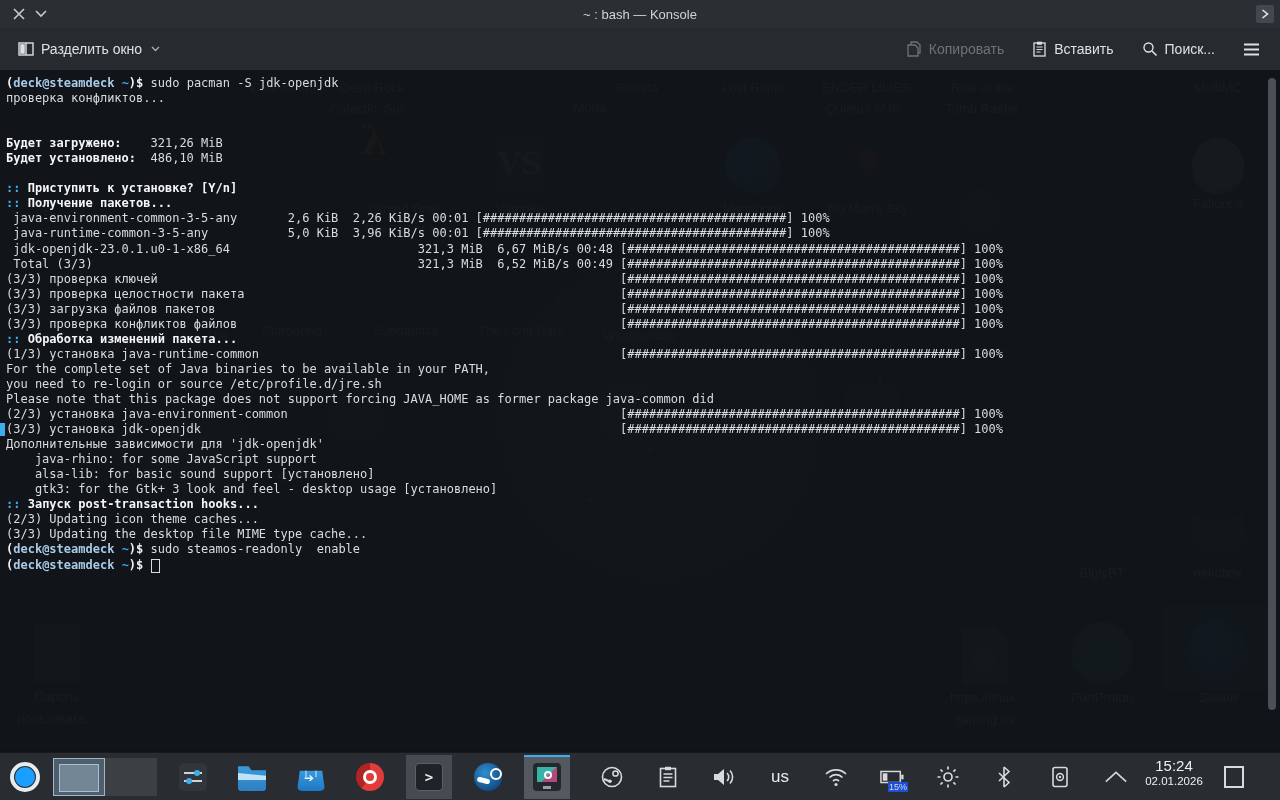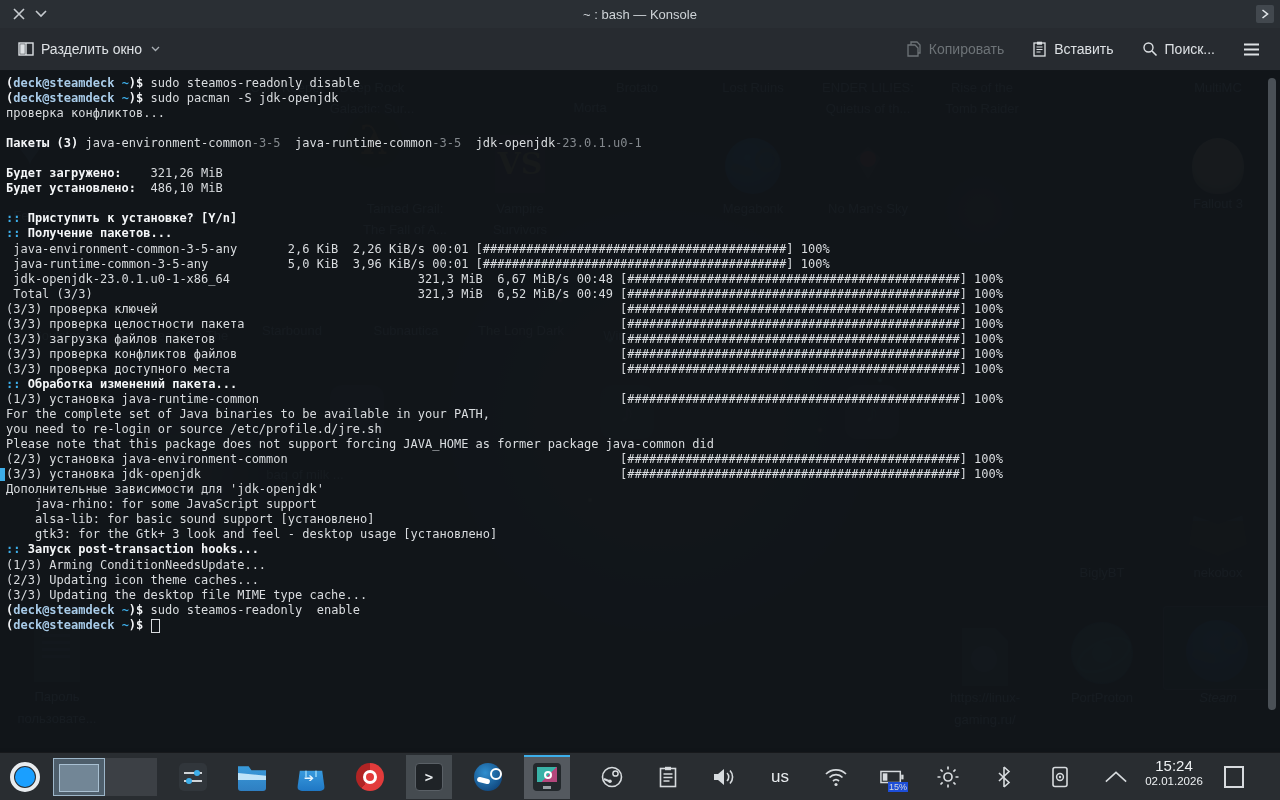--- a/index.html
+++ b/index.html
@@ -240,53 +240,49 @@
         <div class="tool-btn">
           <svg width="17" height="13" viewBox="0 0 17 13">
               <path d="M1 1.5 h15 M1 6.5 h15 M1 11.5 h15" stroke="#dde1e4" stroke-width="2.2"></path>
             </svg>
         </div>
       </div>
     </div>
 
     <div id="terminal">
       <div id="terminal-output">
-          <div class="tline"><span class="c-b">(</span><span class="c-h">deck@steamdeck</span><span class="c-w"> </span><span class="c-t">~</span><span class="c-b">)$</span><span class="c-w"> sudo steamos-readonly disable</span></div>
           <div class="tline"><span class="c-b">(</span><span class="c-h">deck@steamdeck</span><span class="c-w"> </span><span class="c-t">~</span><span class="c-b">)$</span><span class="c-w"> sudo pacman -S jdk-openjdk</span></div>
           <div class="tline"><span class="c-w">проверка конфликтов...</span></div>
           <div class="tline"></div>
-          <div class="tline"><span class="c-b">Пакеты (3) </span><span class="c-w">java-environment-common</span><span class="c-d">-3-5</span><span class="c-w">  java-runtime-common</span><span class="c-d">-3-5</span><span class="c-w">  jdk-openjdk</span><span class="c-d">-23.0.1.u0-1</span></div>
           <div class="tline"></div>
           <div class="tline"><span class="c-b">Будет загружено:</span><span class="c-w">    321,26 MiB</span></div>
           <div class="tline"><span class="c-b">Будет установлено:</span><span class="c-w">  486,10 MiB</span></div>
           <div class="tline"></div>
           <div class="tline"><span class="c-bb">::</span><span class="c-b"> Приступить к установке? [Y/n]</span></div>
           <div class="tline"><span class="c-bb">::</span><span class="c-b"> Получение пакетов...</span></div>
           <div class="tline"><span class="c-w"> java-environment-common-3-5-any       2,6 KiB  2,26 KiB/s 00:01 </span><span class="c-w">[##########################################] 100%</span></div>
           <div class="tline"><span class="c-w"> java-runtime-common-3-5-any           5,0 KiB  3,96 KiB/s 00:01 </span><span class="c-w">[##########################################] 100%</span></div>
           <div class="tline"><span class="c-w"> jdk-openjdk-23.0.1.u0-1-x86_64</span><span class="c-w">                          </span><span class="c-w">321,3 MiB  6,67 MiB/s 00:48 </span><span class="c-w">[##############################################] 100%</span></div>
           <div class="tline"><span class="c-w"> Total (3/3)</span><span class="c-w">                                             </span><span class="c-w">321,3 MiB  6,52 MiB/s 00:49 </span><span class="c-w">[##############################################] 100%</span></div>
           <div class="tline"><span class="c-w">(3/3) проверка ключей</span><span class="c-w">                                                                </span><span class="c-w">[##############################################] 100%</span></div>
           <div class="tline"><span class="c-w">(3/3) проверка целостности пакета</span><span class="c-w">                                                    </span><span class="c-w">[##############################################] 100%</span></div>
           <div class="tline"><span class="c-w">(3/3) загрузка файлов пакетов</span><span class="c-w">                                                        </span><span class="c-w">[##############################################] 100%</span></div>
           <div class="tline"><span class="c-w">(3/3) проверка конфликтов файлов</span><span class="c-w">                                                     </span><span class="c-w">[##############################################] 100%</span></div>
-          <div class="tline"><span class="c-w">(3/3) проверка доступного места</span><span class="c-w">                                                      </span><span class="c-w">[##############################################] 100%</span></div>
           <div class="tline"><span class="c-bb">::</span><span class="c-b"> Обработка изменений пакета...</span></div>
           <div class="tline"><span class="c-w">(1/3) установка java-runtime-common</span><span class="c-w">                                                  </span><span class="c-w">[##############################################] 100%</span></div>
           <div class="tline"><span class="c-w">For the complete set of Java binaries to be available in your PATH,</span></div>
           <div class="tline"><span class="c-w">you need to re-login or source /etc/profile.d/jre.sh</span></div>
           <div class="tline"><span class="c-w">Please note that this package does not support forcing JAVA_HOME as former package java-common did</span></div>
           <div class="tline"><span class="c-w">(2/3) установка java-environment-common</span><span class="c-w">                                              </span><span class="c-w">[##############################################] 100%</span></div>
           <div class="tline marked"><span class="c-w">(3/3) установка jdk-openjdk</span><span class="c-w">                                                          </span><span class="c-w">[##############################################] 100%</span></div>
           <div class="tline"><span class="c-w">Дополнительные зависимости для 'jdk-openjdk'</span></div>
           <div class="tline"><span class="c-w">    java-rhino: for some JavaScript support</span></div>
           <div class="tline"><span class="c-w">    alsa-lib: for basic sound support [установлено]</span></div>
           <div class="tline"><span class="c-w">    gtk3: for the Gtk+ 3 look and feel - desktop usage [установлено]</span></div>
           <div class="tline"><span class="c-bb">::</span><span class="c-b"> Запуск post-transaction hooks...</span></div>
-          <div class="tline"><span class="c-w">(1/3) Arming ConditionNeedsUpdate...</span></div>
           <div class="tline"><span class="c-w">(2/3) Updating icon theme caches...</span></div>
           <div class="tline"><span class="c-w">(3/3) Updating the desktop file MIME type cache...</span></div>
           <div class="tline"><span class="c-b">(</span><span class="c-h">deck@steamdeck</span><span class="c-w"> </span><span class="c-t">~</span><span class="c-b">)$</span><span class="c-w"> sudo steamos-readonly  enable</span></div>
           <div class="tline"><span class="c-b">(</span><span class="c-h">deck@steamdeck</span><span class="c-w"> </span><span class="c-t">~</span><span class="c-b">)$</span><span class="c-w"> </span><span class="c-cur"> </span></div>
         </div>
       <div id="scrollbar"></div>
     </div>
   </div>
 
   <div id="taskbar">

